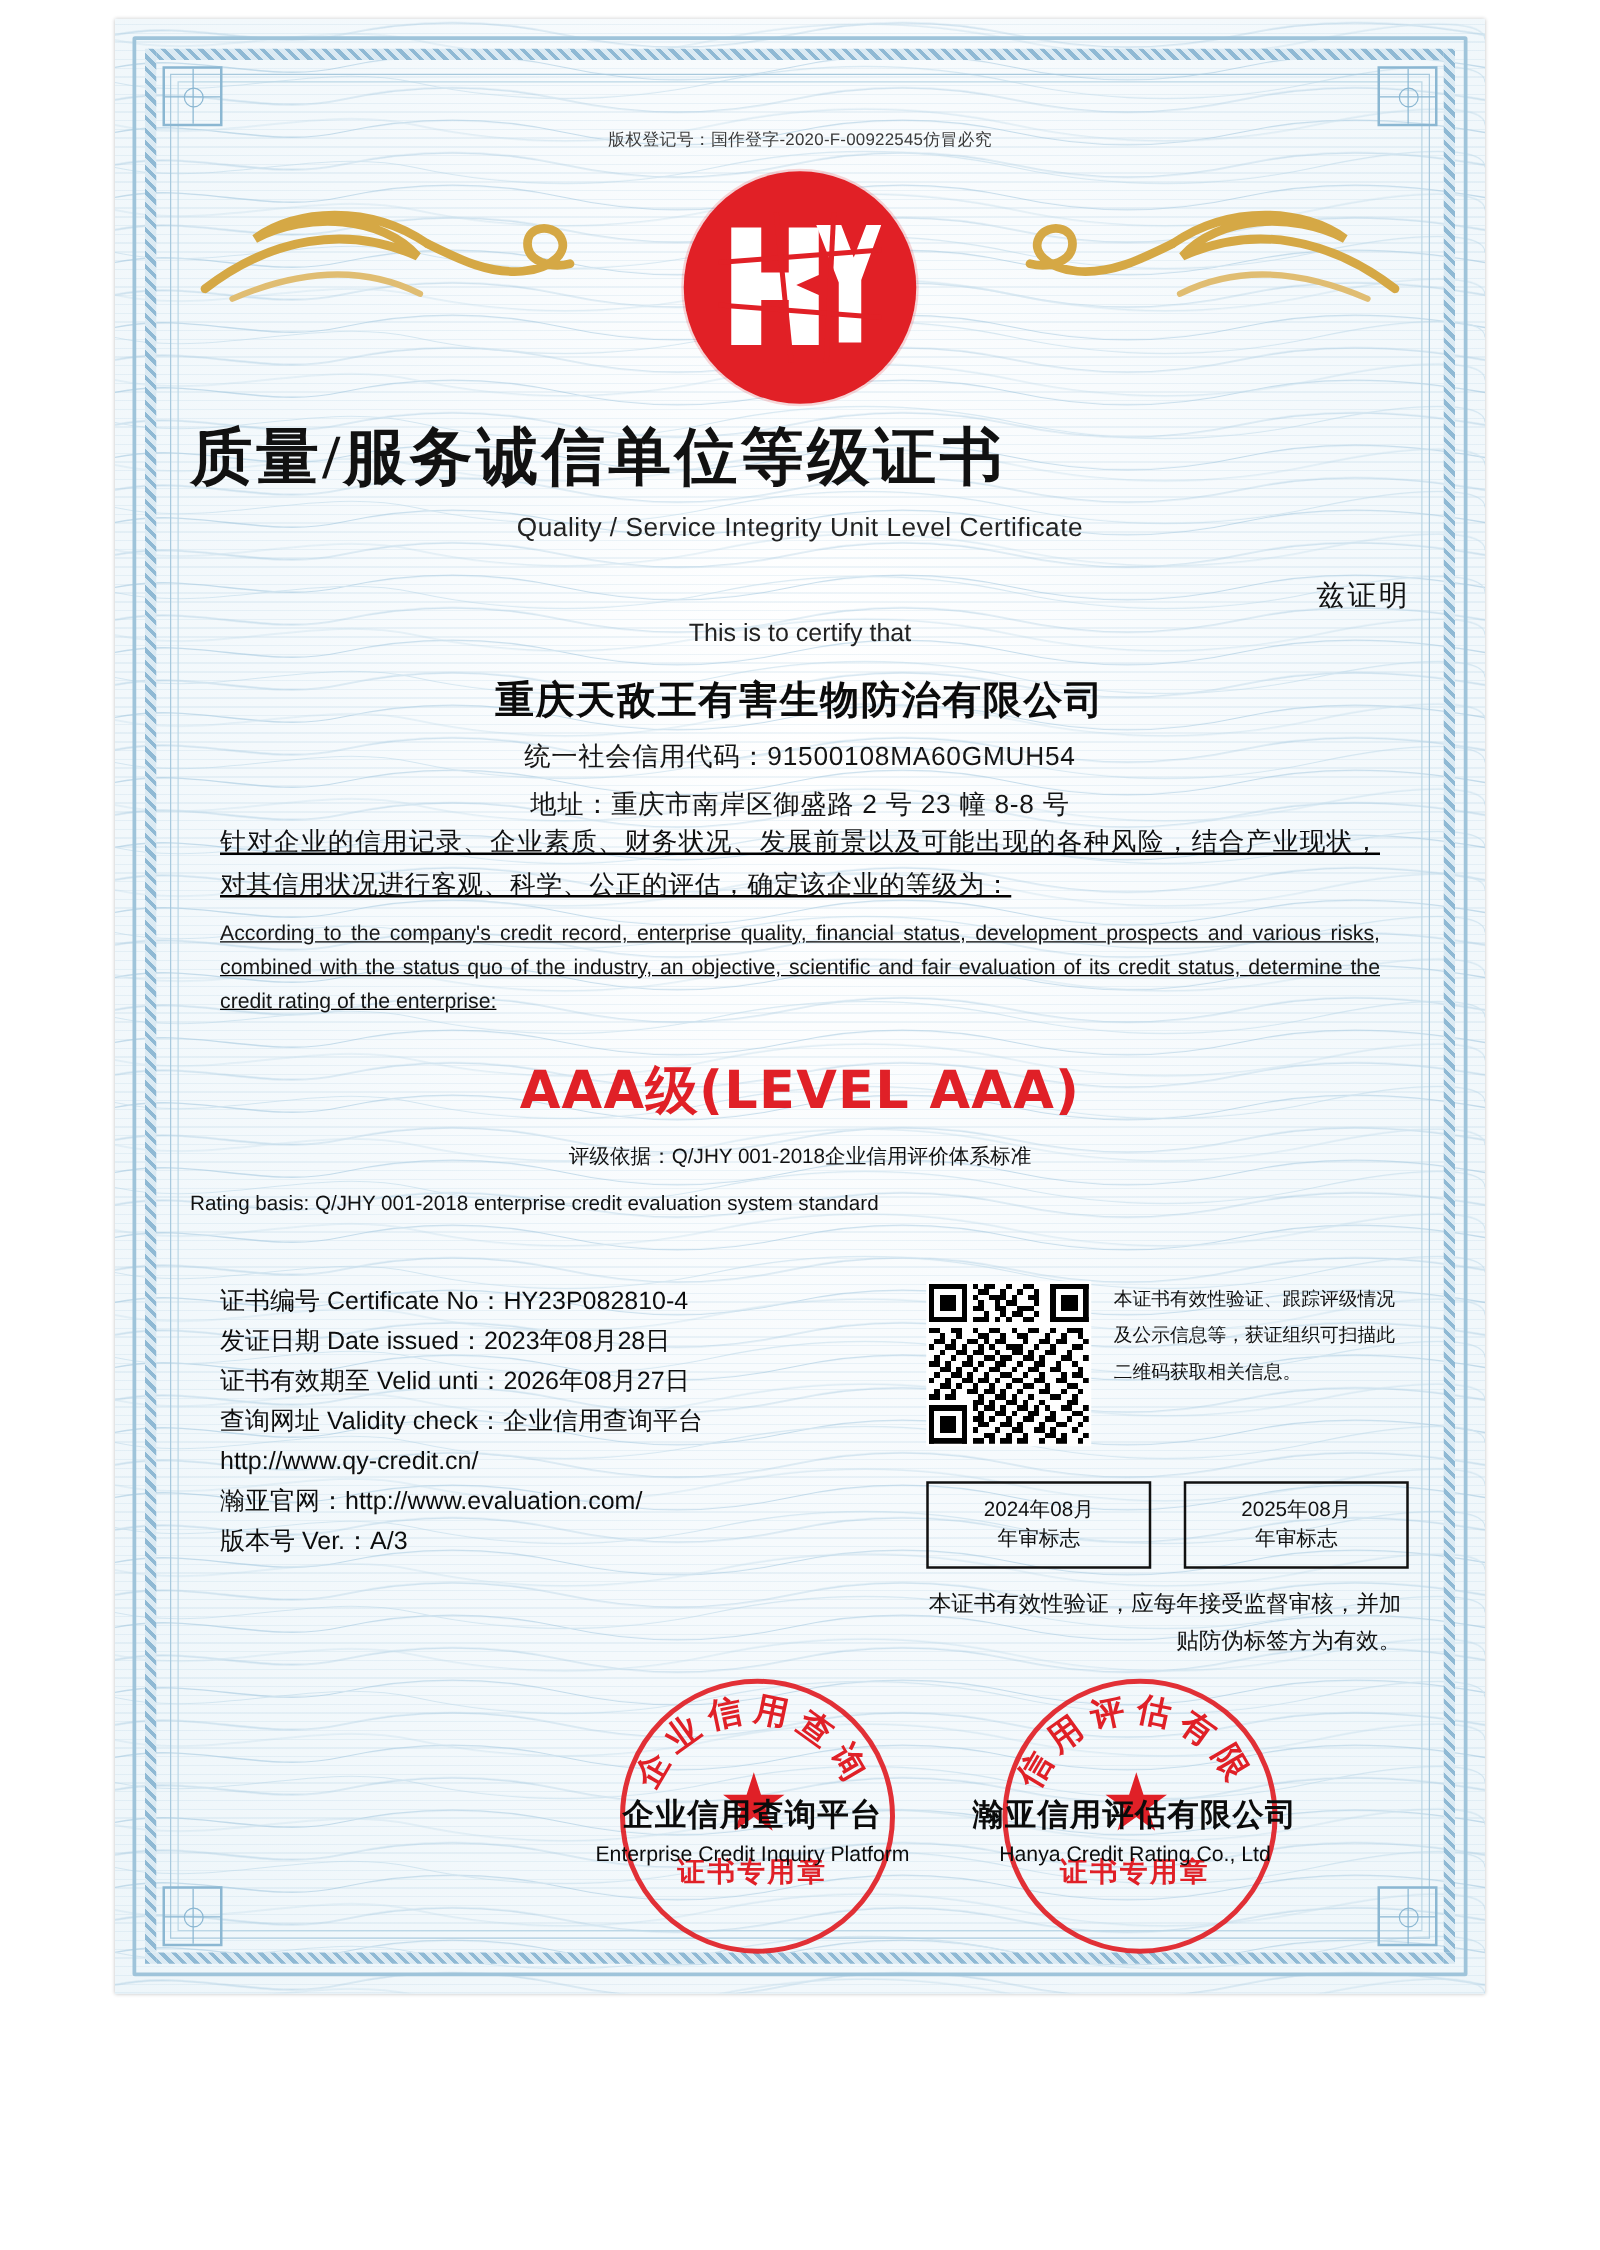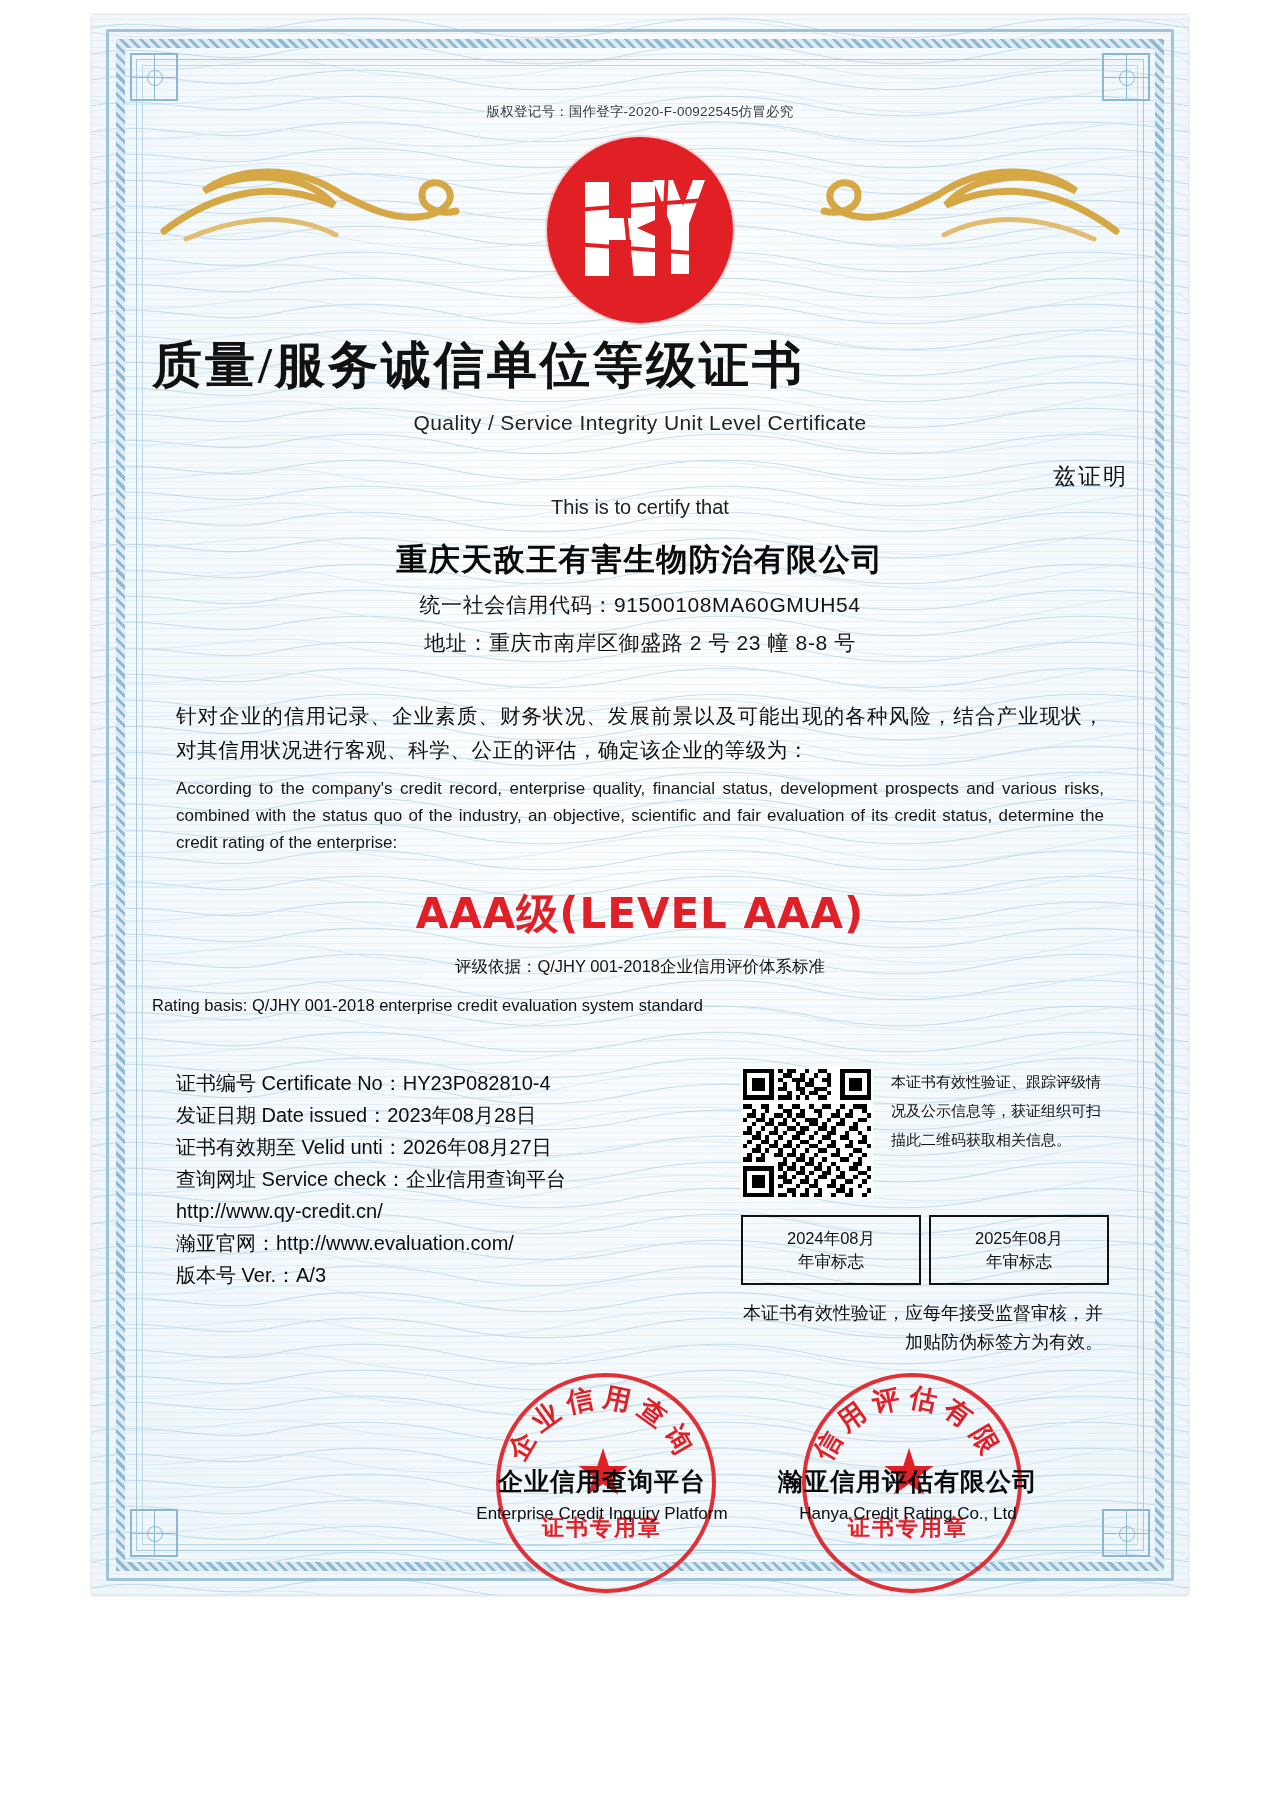--- a/index.html
+++ b/index.html
@@ -176,22 +176,22 @@
   .company-line {
     text-align: center;
     font-size: 21px;
     color: #141414;
     margin-top: 10px;
     letter-spacing: 0.6px;
   }
 
   
   .body-block {
-    margin-top: 42px;
     padding: 0 24px;
+    text-decoration: underline;
   }
   .body-cn {
     font-size: 20.5px;
     line-height: 34px;
     color: #101010;
     text-align: justify;
     letter-spacing: 0.6px;
   }
   .body-en {
     font-size: 17px;
@@ -258,22 +258,22 @@
     padding: 2px;
   }
   .qr-note {
     margin-left: 18px;
     font-size: 15px;
     line-height: 29px;
     color: #101010;
   }
   .stamp-boxes {
     display: flex;
-    margin-top: 16px;
-    gap: 0;
+    margin-top: 28px;
+    gap: 18px;
   }
   .stamp-box {
     width: 176px;
     height: 66px;
     border: 2px solid #111;
     display: flex;
     flex-direction: column;
     align-items: center;
     justify-content: center;
     font-size: 16.5px;
@@ -462,21 +462,21 @@
     <div class="level">AAA级(LEVEL AAA)</div>
     <div class="basis-cn">评级依据：Q/JHY 001-2018企业信用评价体系标准</div>
     <div class="basis-en">Rating basis: Q/JHY 001-2018 enterprise credit evaluation system standard</div>
 
     <div class="details-row">
 
       <div class="details-left">
         <div class="d-line">证书编号 Certificate No：HY23P082810-4</div>
         <div class="d-line">发证日期 Date issued：2023年08月28日</div>
         <div class="d-line">证书有效期至 Velid unti：2026年08月27日</div>
-        <div class="d-line">查询网址 Service check：企业信用查询平台</div>
+        <div class="d-line">查询网址 Validity check：企业信用查询平台</div>
         <div class="d-line">http://www.qy-credit.cn/</div>
         <div class="d-line">瀚亚官网：http://www.evaluation.com/</div>
         <div class="d-line">版本号 Ver.：A/3</div>
       </div>
 
       <div class="details-right">
         <div class="qr-row">
           <svg class="qr-box" viewBox="0 0 29 29" shape-rendering="crispEdges">
             <rect width="29" height="29" fill="#ffffff"></rect>
             <g fill="#000000">

